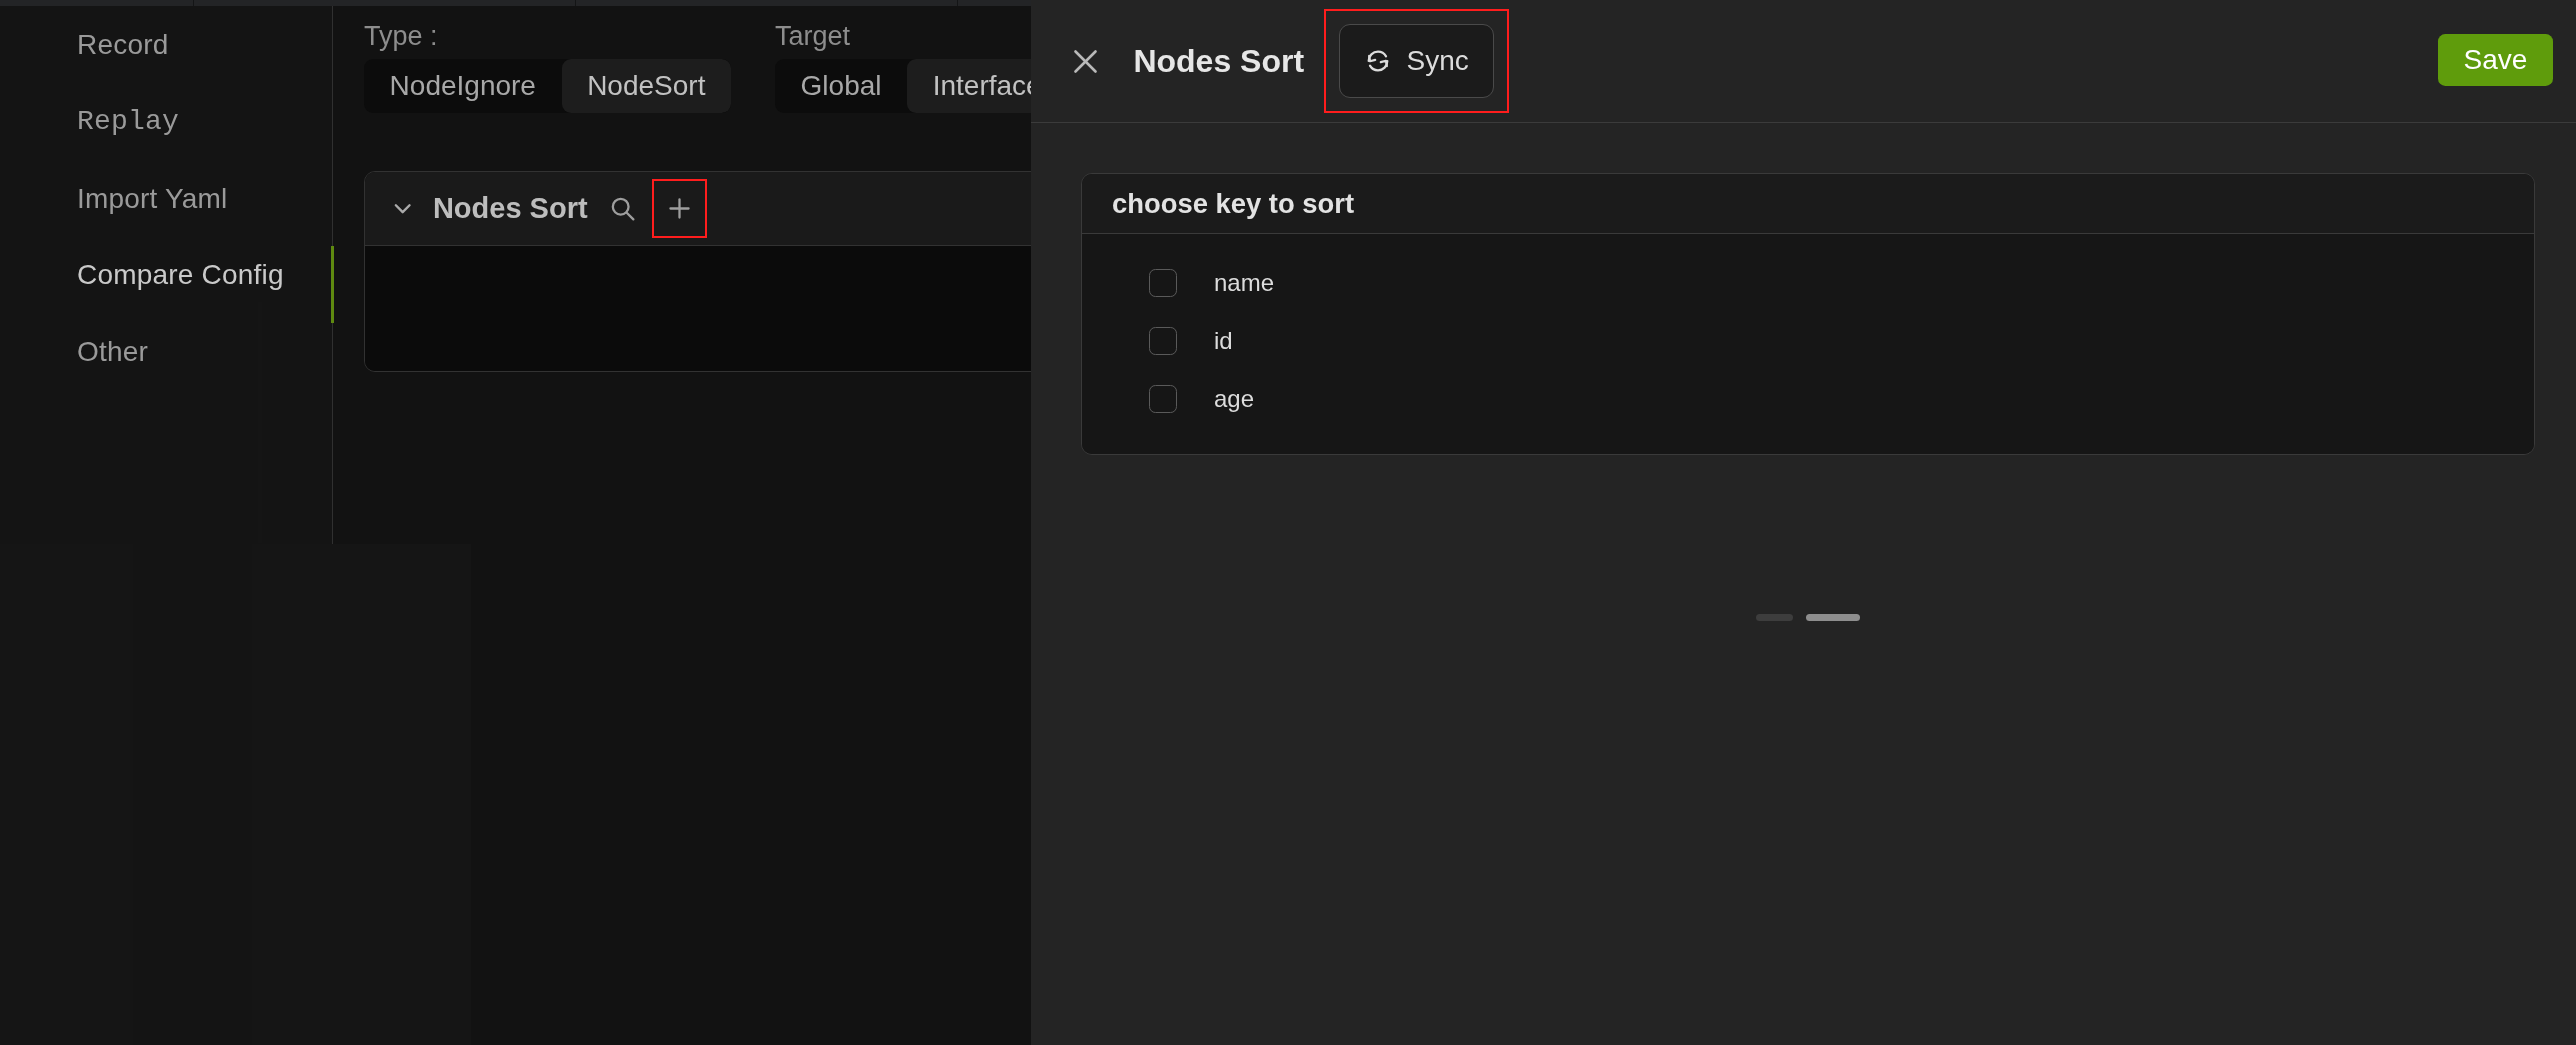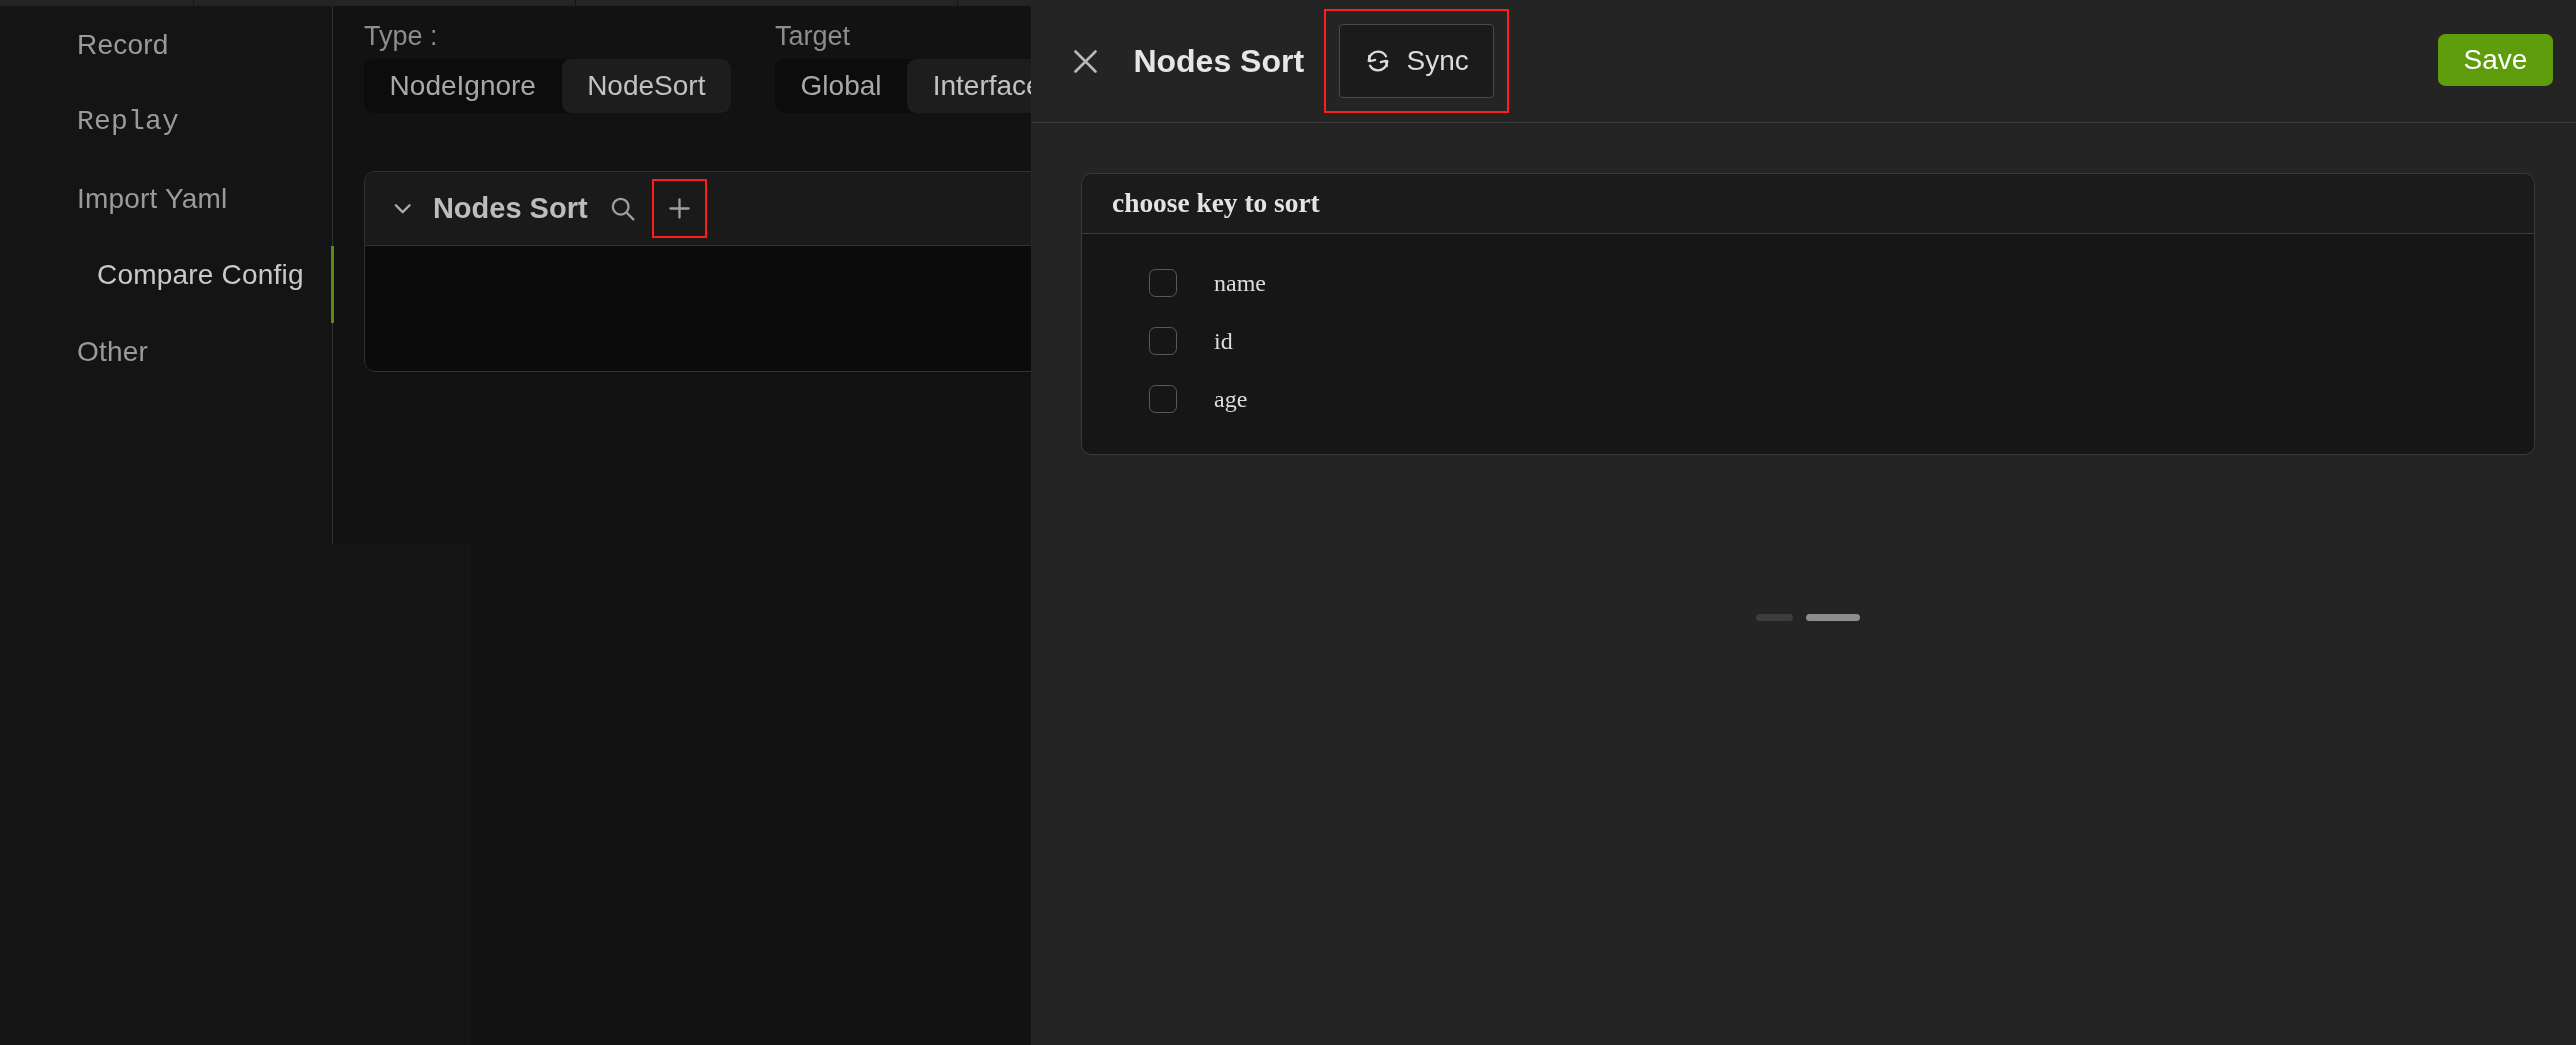--- a/index.html
+++ b/index.html
@@ -211,21 +211,21 @@
     outline: 2.7px solid #ff1d1d;
     padding: 12.8px 12.8px;
     display: inline-flex;
   }
   .sync-btn {
     display: inline-flex;
     align-items: center;
     gap: 14.6px;
     background: #1b1b1b;
     border: 0.9px solid #4a4a4a;
-    border-radius: 4px;
+    border-radius: 11px;
     padding: 20px 24px;
     color: #dcdcdc;
     font-size: 28px;
     cursor: pointer;
     font-family: "Liberation Sans", sans-serif;
   }
   .save-btn {
     position: absolute;
     right: 23px;
     top: 34px;
@@ -243,21 +243,20 @@
     position: relative;
     height: 922px;
     padding: 50px 46px 0 50px;
   }
   .keys-card {
     width: 1454px;
     border: 0.9px solid #3a3a3a;
     border-radius: 11px;
     background: #181818;
     overflow: hidden;
-    font-family: Liberation Serif, serif;
   }
   .keys-card-head {
     height: 60px;
     display: flex;
     align-items: center;
     padding-left: 30px;
     font-size: 27.4px;
     font-weight: bold;
     color: #e3e3e3;
     border-bottom: 0.9px solid #3a3a3a;
@@ -316,21 +315,21 @@
     <nav class="sidebar" id="sidebar">
         <div class="sidebar-item" style="top: 0px;">
           <span>Record</span>
         </div>
         <div class="sidebar-item" style="top: 77px; font-family: Liberation Mono, monospace;">
           <span>Replay</span>
         </div>
         <div class="sidebar-item" style="top: 154px;">
           <span>Import Yaml</span>
         </div>
-        <div class="sidebar-item active" style="top: 230px; margin-left: 20px;">
+        <div class="sidebar-item active" style="top: 230px;">
           <span>Compare Config</span>
         </div>
         <div class="sidebar-active-bar" style="top: 240px; height: 77px; background: rgb(95, 138, 16);"></div>
         <div class="sidebar-item" style="top: 307px;">
           <span>Other</span>
         </div>
       </nav>
 
     <main class="main">
 

